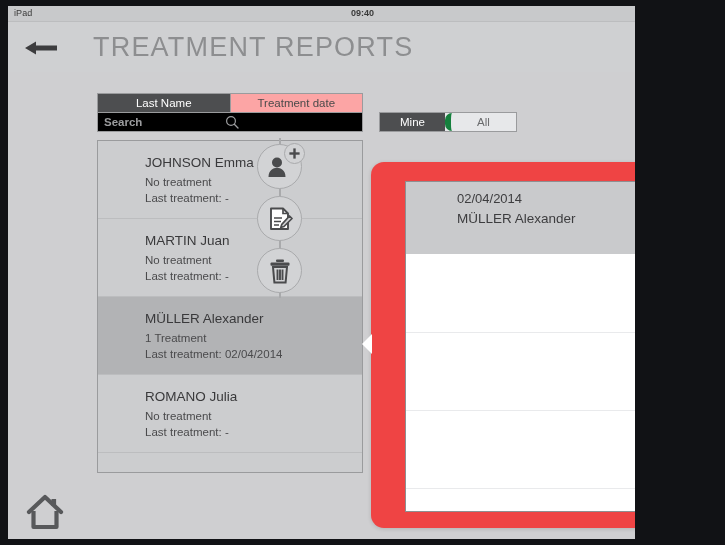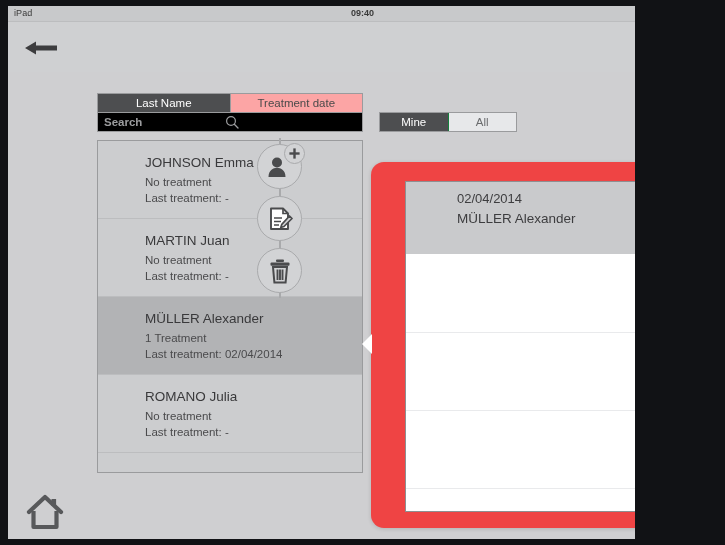--- a/index.html
+++ b/index.html
@@ -157,21 +157,21 @@
     display: flex; align-items: center; justify-content: center;
     font-size: 11.5px;
     color: #6a6b6d;
     cursor: pointer;
     user-select: none;
   }
   #ownerseg .seg.active {
     background: #4d4e50;
     color: #ffffff;
   }
-  #ownerseg .seg + .seg { border-left: 1px solid #15803d; }
+  #ownerseg .seg + .seg { border-left: 6px solid #15803d; border-radius: 7px; }
 
   
   #patientlist {
     position: absolute;
     left: 89px; top: 68px;
     width: 266px; height: 333px;
     border: 1px solid #9a9b9d;
     background: #cccdcf;
     overflow: hidden;
   }
@@ -334,20 +334,21 @@
         <span class="bolt">⚡</span>
       </div>
     </div>
 
     <div id="navbar">
       <div id="backarrow">
         <svg width="36" height="18" viewBox="0 0 36 18">
           <path d="M2 9 L13 2.5 L13 6.5 L34 6.5 L34 11.5 L13 11.5 L13 15.5 Z" fill="#3c3c3e"></path>
         </svg>
       </div>
+      <div id="pagetitle">TREATMENT REPORTS</div>
     </div>
 
     <div id="canvas">
 
       <div id="sortseg">
         <div class="seg active">Last Name</div>
         <div class="seg">Treatment date</div>
       </div>
 
       <div id="searchfield">

